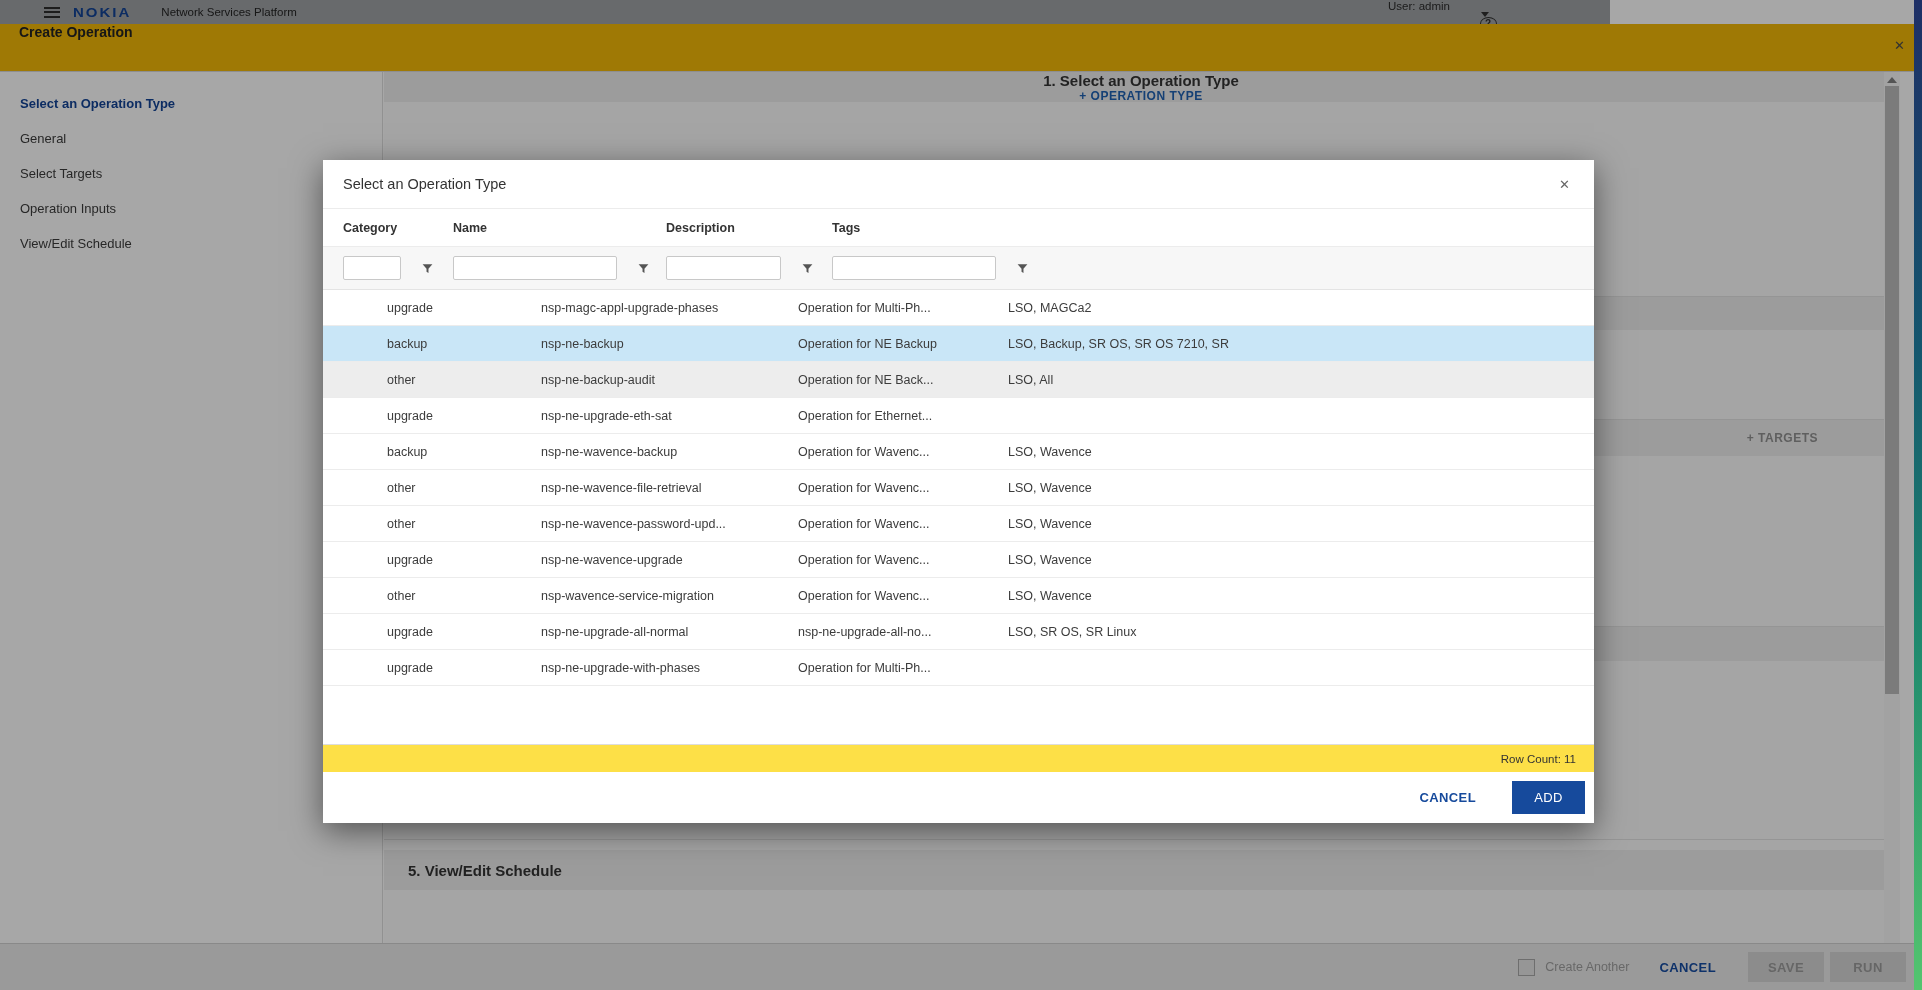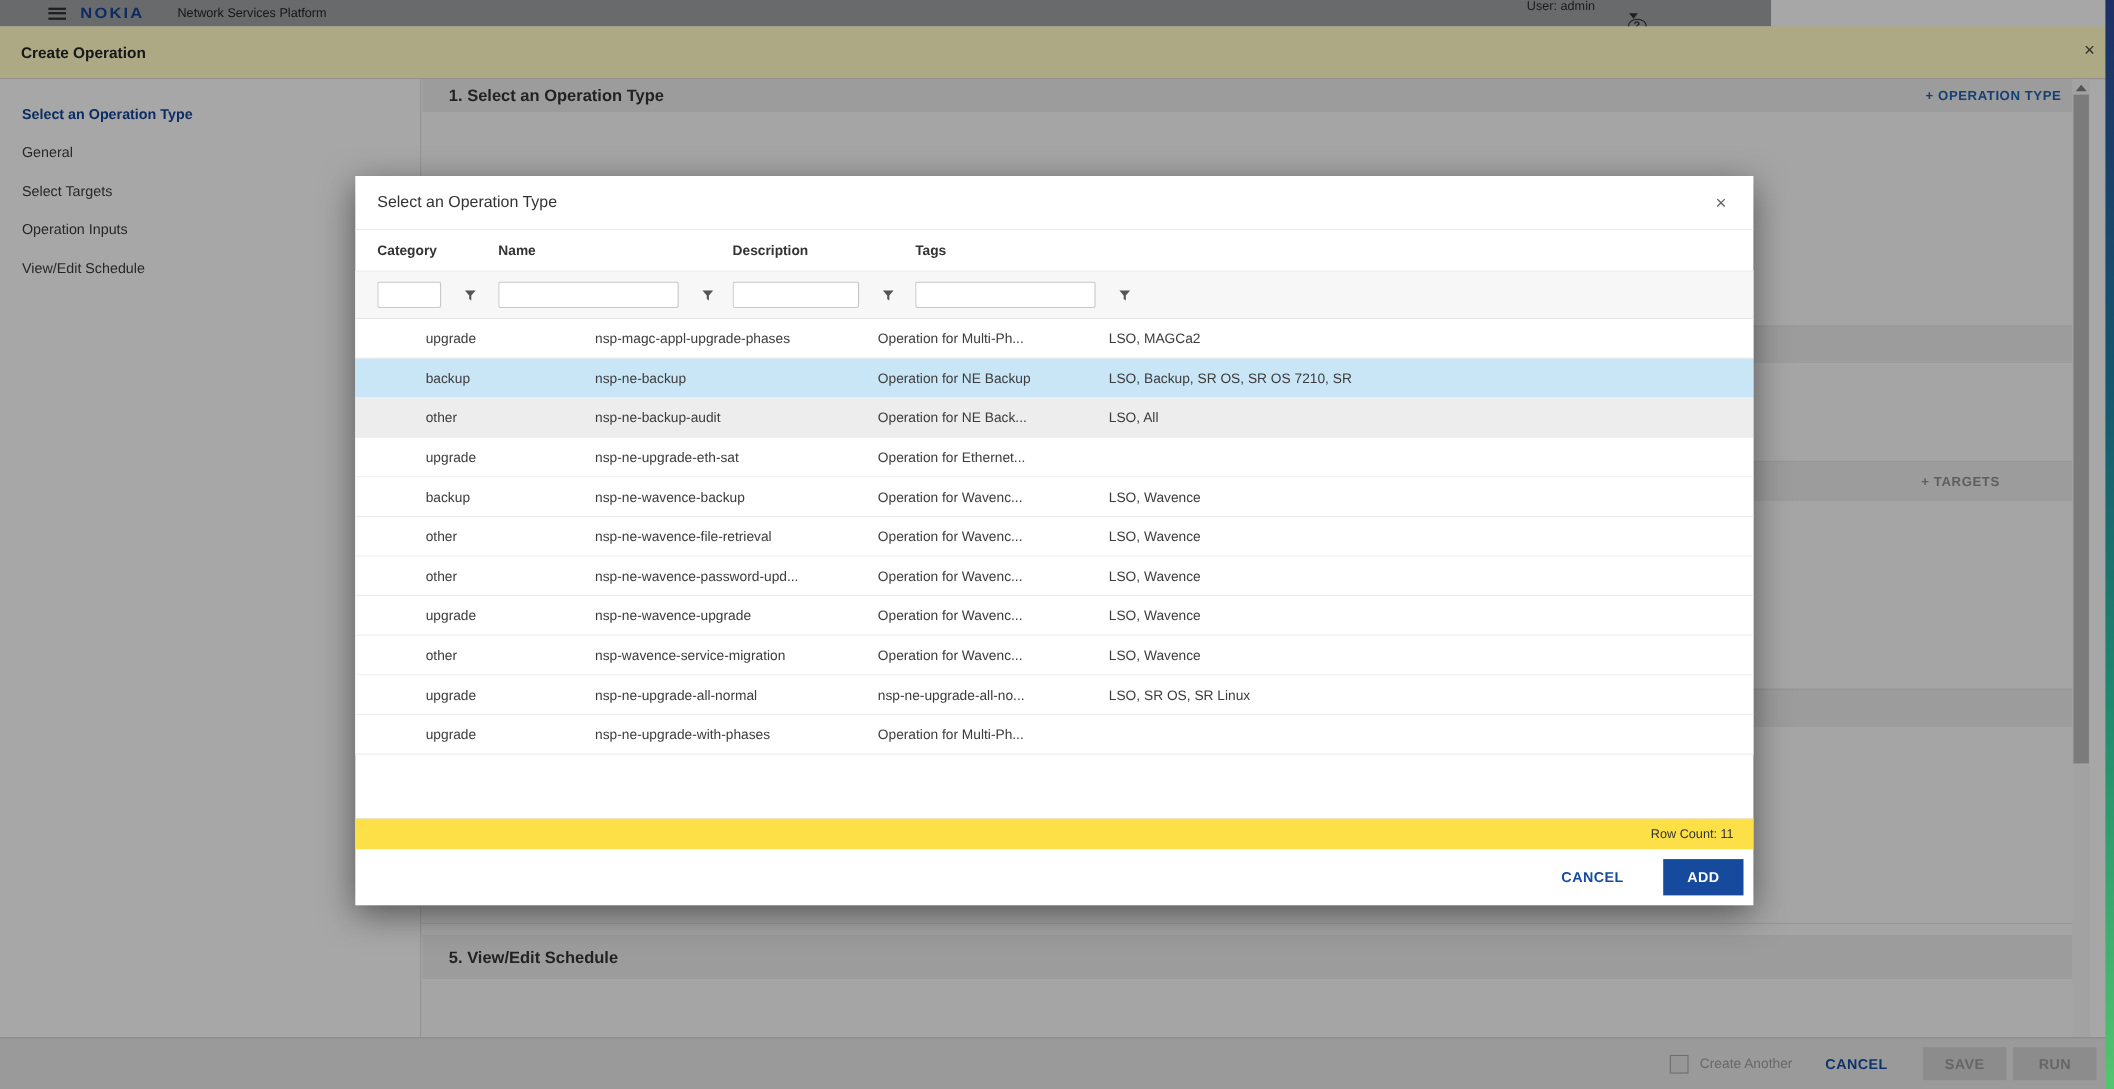--- a/index.html
+++ b/index.html
@@ -13,36 +13,36 @@
   .hamburger span{display:block;height:2px;background:#2b2b2b;}
   .nokia-logo{margin-left:13px;font-weight:bold;font-size:15px;letter-spacing:2px;color:#124191;transform:scaleY(.9);}
   .product-name{margin-left:30px;font-size:11.5px;color:#232323;}
   .topbar-right{position:absolute;right:0;top:0;height:24px;display:flex;align-items:center;flex-direction:column;}
   .user-label{font-size:11.5px;color:#2a2a2a;margin-right:160px;}
   .caret{width:0;height:0;border-left:4px solid transparent;border-right:4px solid transparent;
          border-top:5px solid #2f2f2f;margin-right:28px;cursor:pointer;}
   .help-icon{width:15px;height:15px;border:1.5px solid #2f2f2f;border-radius:50%;color:#2f2f2f;
              font-size:10px;font-weight:bold;display:flex;align-items:center;justify-content:center;margin-right:22px;cursor:pointer;}
 
-  .page-header{position:absolute;left:0;top:24px;width:1922px;height:47px;background:#fef9c3;
-               border-bottom:1px solid #d2d2d2;display:flex;align-items:center;}
+  .page-header{position:absolute;left:0;top:24px;width:1922px;height:47px;background:#eab308;
+               border-bottom:1px solid #d2d2d2;display:flex;align-items:flex-start;}
   .page-title{font-size:14px;font-weight:bold;color:#222;margin-left:19px;}
   .page-close{position:absolute;right:17px;top:14px;font-size:13px;color:#4a4a4a;cursor:pointer;}
 
   .sidebar{position:absolute;left:0;top:72px;width:383px;height:871px;background:#f6f6f6;
            border-right:1px solid #d6d6d6;box-sizing:border-box;}
   .nav-list{padding-top:14px;}
   .nav-item{height:35px;line-height:35px;padding-left:20px;font-size:13px;color:#3a3a3a;cursor:pointer;}
   .nav-item.active{color:#124191;font-weight:bold;}
 
   .content{position:absolute;left:384px;top:72px;width:1500px;height:871px;display:flex;flex-direction:column;}
   .band{background:#e6e6e6;display:flex;align-items:center;padding:0 10px 0 24px;box-sizing:border-box;}
   .band-title{font-size:15px;font-weight:bold;color:#333;}
   .body-block{background:#f4f4f4;}
-  .band1{height:30px;justify-content:space-between;}
+  .band1{height:30px;justify-content:space-between;flex-direction:column;}
   .body1{height:194px;}
   .band2{height:34px;border-top:1px solid #dcdcdc;}
   .body2{height:89px;}
   .band3{height:37px;justify-content:flex-end;border-top:1px solid #dcdcdc;}
   .body3{height:170px;}
   .band4{height:35px;border-top:1px solid #dcdcdc;}
   .body4{height:178px;border-bottom:1px solid #dcdcdc;}
   .gap5{height:10px;background:#f4f4f4;}
   .band5{height:40px;}
   .body5{height:65px;flex:1;}
@@ -98,21 +98,21 @@
   .trow{height:35px;display:flex;align-items:center;border-bottom:1px solid #ececec;
         font-size:12.5px;color:#3c3c3c;cursor:pointer;background:#fff;gap:44px;}
   .trow.selected{background:#c9e6f7;}
   .trow.highlighted{background:#ededed;}
   .tspacer{flex:1 1 auto;}
 
   .statusbar{height:27px;background:#fde047;border-top:1px solid #ddd;display:flex;align-items:center;
              justify-content:flex-end;padding-right:18px;font-size:11.5px;color:#333;flex:0 0 auto;}
   .modal-footer{height:51px;display:flex;align-items:center;justify-content:flex-end;flex:0 0 auto;}
   .modal-cancel{font-size:13px;font-weight:bold;letter-spacing:.4px;color:#164a9c;margin-right:36px;cursor:pointer;}
-  .add-btn{width:73px;height:33px;background:#164a9c;color:#fff;border:none;font-size:13px;font-weight:bold;
+  .add-btn{width:73px;height:33px;background:#164a9c;color:#fff;border:none;font-size:13px;font-weight:normal;
            letter-spacing:.4px;margin-right:9px;cursor:pointer;display:flex;align-items:center;justify-content:center;}
 </style>
 </head>
 <body>
 
 <div class="app">
 
   <div class="topbar">
     <div class="hamburger">
         <span></span>

